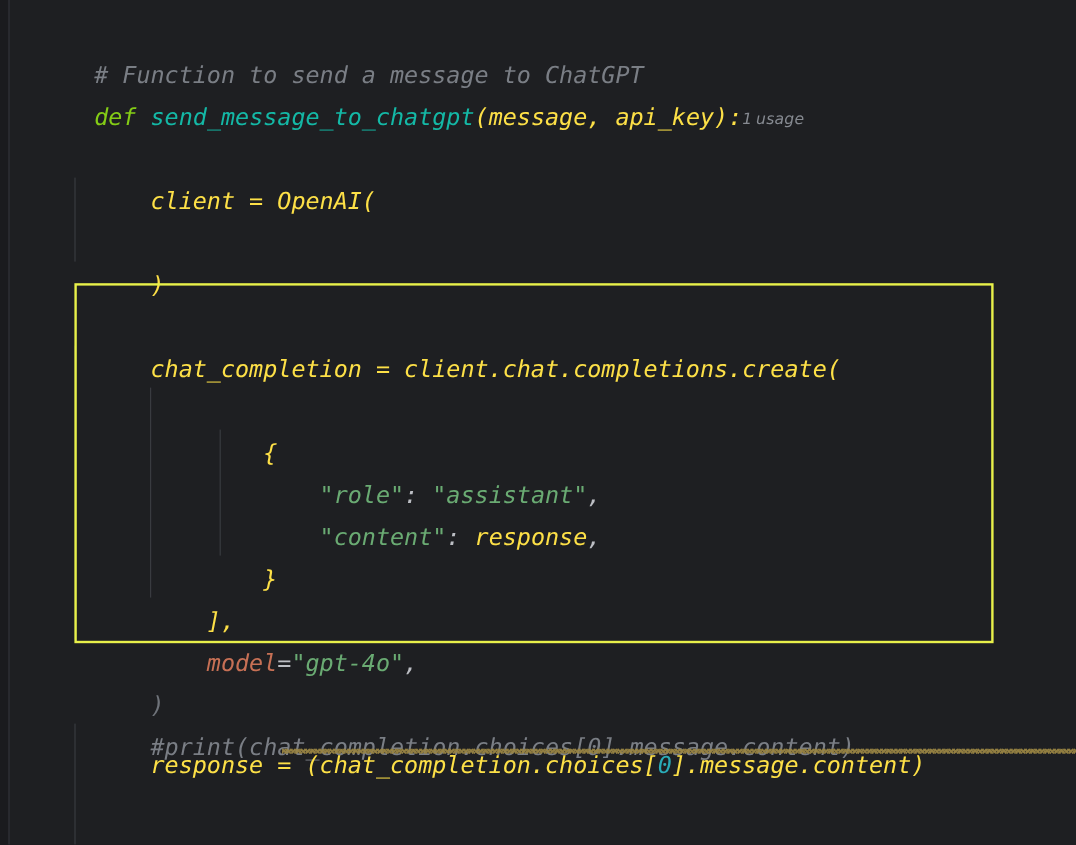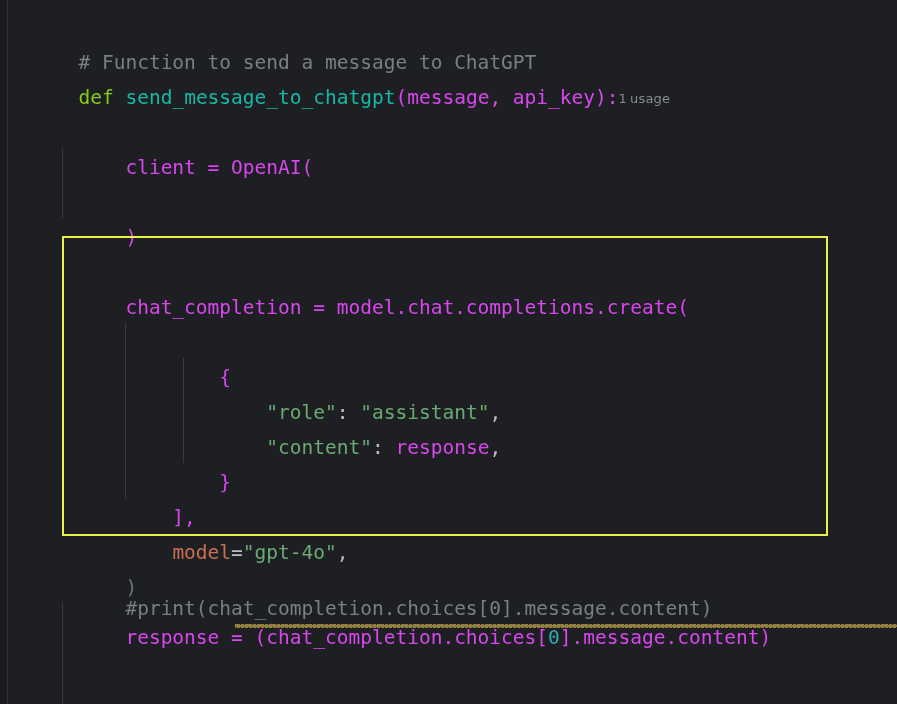--- a/index.html
+++ b/index.html
@@ -38,37 +38,38 @@
     height: 704px;
     background: #313339;
   }
 
   
   #code {
     position: absolute;
     left: 8px; top: 0;
     width: 889px;
     height: 524px;
+    font-style: italic;
   }
 
   .line {
     position: absolute;
     left: 0;
     height: 35px;
     line-height: 35px;
     white-space: pre;
     font-size: 19.5px;
     letter-spacing: 0px;
     color: #bcbec4;
   }
 
   
   .kw       { color: #84cc16; }          
   .fname    { color: #14b8a6; }
-  .ident    { color: #d946ef; }
+  .ident    { color: #fde047; }
   .comment  { color: #7a7e85; }
   .str      { color: #6aab73; }
   .num      { color: #2aacb8; }
   .named    { color: #c77055; }          
   .punct    { color: #bcbec4; }
   .dim      { color: #6f737a; }
 
   
   .inlay {
     font-family: "DejaVu Sans", "Liberation Sans", sans-serif;
@@ -138,21 +139,21 @@
     <div class="line" style="top:115px;">
       <span class="ident">    client = OpenAI(</span>
     </div>
 
 
     <div class="line" style="top:185px;">
       <span class="ident">    )</span>
     </div>
 
     <div class="line" style="top:255px;">
-      <span class="ident">    chat_completion = model.chat.completions.create(</span>
+      <span class="ident">    chat_completion = client.chat.completions.create(</span>
     </div>
 
 
     <div class="line" style="top:325px;">
       <span class="ident">            {</span>
     </div>
 
     <div class="line" style="top:360px;">
       <span class="ident">                </span><span class="str">"role"</span><span class="punct">: </span><span class="str">"assistant"</span><span class="punct">,</span>
     </div>
@@ -170,21 +171,21 @@
     </div>
 
     <div class="line" style="top:500px;">
       <span class="ident">        </span><span class="named">model</span><span class="punct">=</span><span class="str">"gpt-4o"</span><span class="punct">,</span>
     </div>
 
     <div class="line" style="top:535px;">
       <span class="dim">    )</span>
     </div>
 
-    <div class="line" style="top:556px;">
+    <div class="line" style="top:570px;">
       <span class="comment">    #print(chat_completion.choices[0].message.content)</span>
     </div>
 
     <div class="line" style="top:585px;">
       <span class="ident">    response = (chat_completion.choices[</span><span class="num">0</span><span class="ident">].message.content)</span>
     </div>
 
     <div class="squiggle" style="left:227px; top:624px; width:662px;">
       <svg width="662" height="4" viewBox="0 0 662 4" preserveAspectRatio="none" aria-hidden="true">
         <path d="M0 3 L1.5 0.6 L3 3 L4.5 0.6 L6 3 L7.5 0.6 L9 3 L10.5 0.6 L12 3 L13.5 0.6 L15 3 L16.5 0.6 L18 3 L19.5 0.6 L21 3 L22.5 0.6 L24 3 L25.5 0.6 L27 3 L28.5 0.6 L30 3 L31.5 0.6 L33 3 L34.5 0.6 L36 3 L37.5 0.6 L39 3 L40.5 0.6 L42 3 L43.5 0.6 L45 3 L46.5 0.6 L48 3 L49.5 0.6 L51 3 L52.5 0.6 L54 3 L55.5 0.6 L57 3 L58.5 0.6 L60 3 L61.5 0.6 L63 3 L64.5 0.6 L66 3 L67.5 0.6 L69 3 L70.5 0.6 L72 3 L73.5 0.6 L75 3 L76.5 0.6 L78 3 L79.5 0.6 L81 3 L82.5 0.6 L84 3 L85.5 0.6 L87 3 L88.5 0.6 L90 3 L91.5 0.6 L93 3 L94.5 0.6 L96 3 L97.5 0.6 L99 3 L100.5 0.6 L102 3 L103.5 0.6 L105 3 L106.5 0.6 L108 3 L109.5 0.6 L111 3 L112.5 0.6 L114 3 L115.5 0.6 L117 3 L118.5 0.6 L120 3 L121.5 0.6 L123 3 L124.5 0.6 L126 3 L127.5 0.6 L129 3 L130.5 0.6 L132 3 L133.5 0.6 L135 3 L136.5 0.6 L138 3 L139.5 0.6 L141 3 L142.5 0.6 L144 3 L145.5 0.6 L147 3 L148.5 0.6 L150 3 L151.5 0.6 L153 3 L154.5 0.6 L156 3 L157.5 0.6 L159 3 L160.5 0.6 L162 3 L163.5 0.6 L165 3 L166.5 0.6 L168 3 L169.5 0.6 L171 3 L172.5 0.6 L174 3 L175.5 0.6 L177 3 L178.5 0.6 L180 3 L181.5 0.6 L183 3 L184.5 0.6 L186 3 L187.5 0.6 L189 3 L190.5 0.6 L192 3 L193.5 0.6 L195 3 L196.5 0.6 L198 3 L199.5 0.6 L201 3 L202.5 0.6 L204 3 L205.5 0.6 L207 3 L208.5 0.6 L210 3 L211.5 0.6 L213 3 L214.5 0.6 L216 3 L217.5 0.6 L219 3 L220.5 0.6 L222 3 L223.5 0.6 L225 3 L226.5 0.6 L228 3 L229.5 0.6 L231 3 L232.5 0.6 L234 3 L235.5 0.6 L237 3 L238.5 0.6 L240 3 L241.5 0.6 L243 3 L244.5 0.6 L246 3 L247.5 0.6 L249 3 L250.5 0.6 L252 3 L253.5 0.6 L255 3 L256.5 0.6 L258 3 L259.5 0.6 L261 3 L262.5 0.6 L264 3 L265.5 0.6 L267 3 L268.5 0.6 L270 3 L271.5 0.6 L273 3 L274.5 0.6 L276 3 L277.5 0.6 L279 3 L280.5 0.6 L282 3 L283.5 0.6 L285 3 L286.5 0.6 L288 3 L289.5 0.6 L291 3 L292.5 0.6 L294 3 L295.5 0.6 L297 3 L298.5 0.6 L300 3 L301.5 0.6 L303 3 L304.5 0.6 L306 3 L307.5 0.6 L309 3 L310.5 0.6 L312 3 L313.5 0.6 L315 3 L316.5 0.6 L318 3 L319.5 0.6 L321 3 L322.5 0.6 L324 3 L325.5 0.6 L327 3 L328.5 0.6 L330 3 L331.5 0.6 L333 3 L334.5 0.6 L336 3 L337.5 0.6 L339 3 L340.5 0.6 L342 3 L343.5 0.6 L345 3 L346.5 0.6 L348 3 L349.5 0.6 L351 3 L352.5 0.6 L354 3 L355.5 0.6 L357 3 L358.5 0.6 L360 3 L361.5 0.6 L363 3 L364.5 0.6 L366 3 L367.5 0.6 L369 3 L370.5 0.6 L372 3 L373.5 0.6 L375 3 L376.5 0.6 L378 3 L379.5 0.6 L381 3 L382.5 0.6 L384 3 L385.5 0.6 L387 3 L388.5 0.6 L390 3 L391.5 0.6 L393 3 L394.5 0.6 L396 3 L397.5 0.6 L399 3 L400.5 0.6 L402 3 L403.5 0.6 L405 3 L406.5 0.6 L408 3 L409.5 0.6 L411 3 L412.5 0.6 L414 3 L415.5 0.6 L417 3 L418.5 0.6 L420 3 L421.5 0.6 L423 3 L424.5 0.6 L426 3 L427.5 0.6 L429 3 L430.5 0.6 L432 3 L433.5 0.6 L435 3 L436.5 0.6 L438 3 L439.5 0.6 L441 3 L442.5 0.6 L444 3 L445.5 0.6 L447 3 L448.5 0.6 L450 3 L451.5 0.6 L453 3 L454.5 0.6 L456 3 L457.5 0.6 L459 3 L460.5 0.6 L462 3 L463.5 0.6 L465 3 L466.5 0.6 L468 3 L469.5 0.6 L471 3 L472.5 0.6 L474 3 L475.5 0.6 L477 3 L478.5 0.6 L480 3 L481.5 0.6 L483 3 L484.5 0.6 L486 3 L487.5 0.6 L489 3 L490.5 0.6 L492 3 L493.5 0.6 L495 3 L496.5 0.6 L498 3 L499.5 0.6 L501 3 L502.5 0.6 L504 3 L505.5 0.6 L507 3 L508.5 0.6 L510 3 L511.5 0.6 L513 3 L514.5 0.6 L516 3 L517.5 0.6 L519 3 L520.5 0.6 L522 3 L523.5 0.6 L525 3 L526.5 0.6 L528 3 L529.5 0.6 L531 3 L532.5 0.6 L534 3 L535.5 0.6 L537 3 L538.5 0.6 L540 3 L541.5 0.6 L543 3 L544.5 0.6 L546 3 L547.5 0.6 L549 3 L550.5 0.6 L552 3 L553.5 0.6 L555 3 L556.5 0.6 L558 3 L559.5 0.6 L561 3 L562.5 0.6 L564 3 L565.5 0.6 L567 3 L568.5 0.6 L570 3 L571.5 0.6 L573 3 L574.5 0.6 L576 3 L577.5 0.6 L579 3 L580.5 0.6 L582 3 L583.5 0.6 L585 3 L586.5 0.6 L588 3 L589.5 0.6 L591 3 L592.5 0.6 L594 3 L595.5 0.6 L597 3 L598.5 0.6 L600 3 L601.5 0.6 L603 3 L604.5 0.6 L606 3 L607.5 0.6 L609 3 L610.5 0.6 L612 3 L613.5 0.6 L615 3 L616.5 0.6 L618 3 L619.5 0.6 L621 3 L622.5 0.6 L624 3 L625.5 0.6 L627 3 L628.5 0.6 L630 3 L631.5 0.6 L633 3 L634.5 0.6 L636 3 L637.5 0.6 L639 3 L640.5 0.6 L642 3 L643.5 0.6 L645 3 L646.5 0.6 L648 3 L649.5 0.6 L651 3 L652.5 0.6 L654 3 L655.5 0.6 L657 3 L658.5 0.6 L660 3 L661.5 0.6" stroke="#9a8544" stroke-width="1.1" fill="none"></path>

